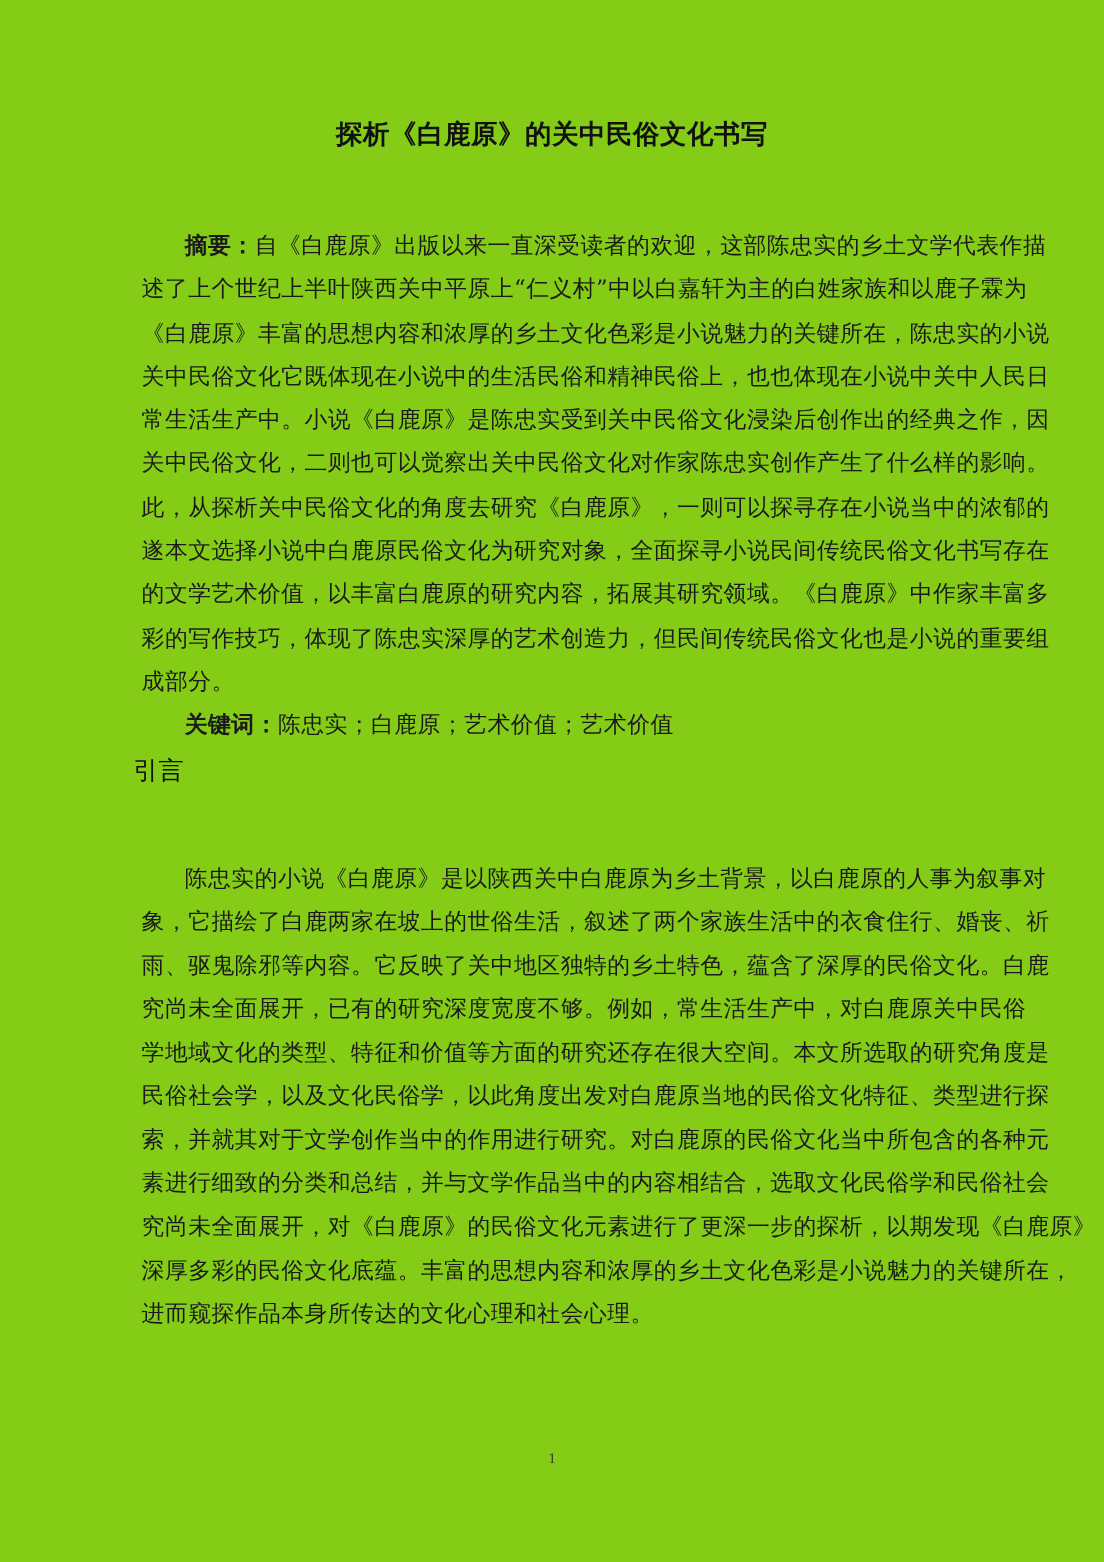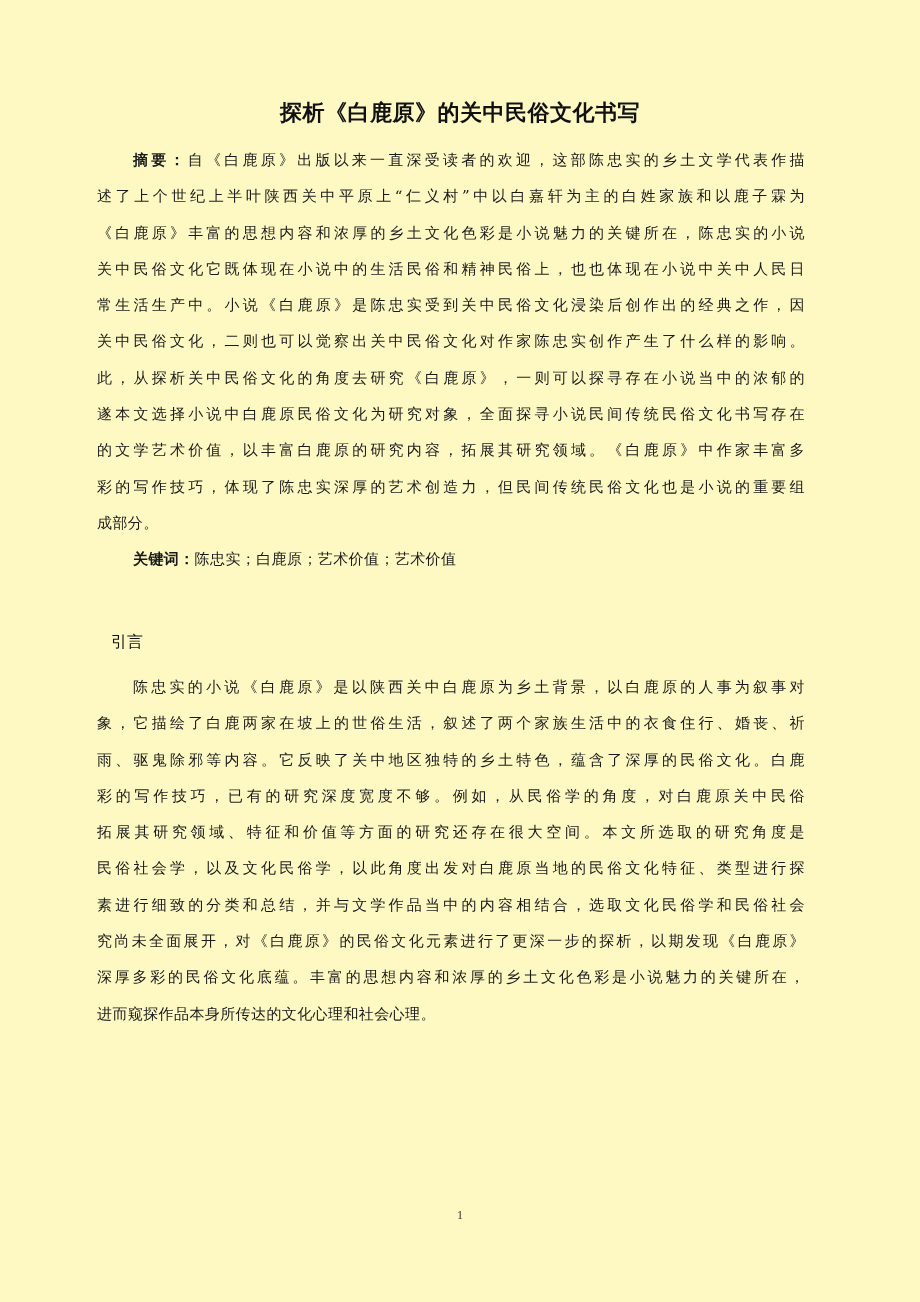--- a/index.html
+++ b/index.html
@@ -1,29 +1,29 @@
 <!DOCTYPE html>
 <html><head>
 <meta charset="utf-8">
 <style>
   html, body { margin: 0; padding: 0; background: #ffffff; }
   body { width: 920px; height: 1302px; position: relative; overflow: hidden;
          font-family: "DejaVu Serif", "Liberation Serif", serif; color: #1a1a1a; }
-  .page { position: absolute; left: 0; top: 0; width: 920px; height: 1302px; background: #fef9c3; }
+  .page { position: absolute; left: 0; top: 0; width: 920px; height: 1302px; background: #84cc16; }
   .title { position: absolute; left: 0; width: 920px; top: 97px; text-align: center;
            font-family: "DejaVu Sans", "Liberation Sans", sans-serif; font-weight: bold;
            font-size: 22px; line-height: 32px; color: #111; letter-spacing: 0.5px; }
-  .block { position: absolute; left: 97px; width: 708px; font-size: 15px; line-height: 36.3px;
-           text-align: justify; text-justify: inter-character; letter-spacing: 0.4px; }
+  .block { position: absolute; left: 118px; width: 708px; font-size: 19px; line-height: 36.3px;
+           text-align: justify; text-justify: inter-character; letter-spacing: 0.4px; margin-top: 45px; }
   .line { display: block; white-space: nowrap; height: 36.3px; text-align-last: justify; }
   .line.last { text-align-last: left; }
   .indent { padding-left: 36px; }
   .label { font-family: "DejaVu Sans", "Liberation Sans", sans-serif; font-weight: bold; }
   .heading { position: absolute; left: 111px; top: 626px; font-family: "DejaVu Sans", "Liberation Sans", sans-serif;
-             font-size: 16px; line-height: 32px; color: #111; }
+             font-size: 21px; line-height: 32px; color: #111; }
   .pagenum { position: absolute; left: 0; width: 920px; top: 1208px; text-align: center;
              font-size: 12px; color: #333; font-family: "Liberation Serif", serif; }
 </style>
 </head>
 <body>
 
 <div class="page">
   <div class="title">探析《白鹿原》的关中民俗文化书写</div>
 
   <div class="block" style="top:142px;">
@@ -40,23 +40,24 @@
     <span class="line last">成部分。</span>
     <span class="line last indent"><span class="label">关键词：</span><span>陈忠实；白鹿原；艺术价值；艺术价值</span></span>
   </div>
 
   <div class="heading">引言</div>
 
   <div class="block" style="top:669px;">
     <span class="line indent">陈忠实的小说《白鹿原》是以陕西关中白鹿原为乡土背景，以白鹿原的人事为叙事对</span>
     <span class="line">象，它描绘了白鹿两家在坡上的世俗生活，叙述了两个家族生活中的衣食住行、婚丧、祈</span>
     <span class="line">雨、驱鬼除邪等内容。它反映了关中地区独特的乡土特色，蕴含了深厚的民俗文化。白鹿</span>
-    <span class="line">彩的写作技巧，已有的研究深度宽度不够。例如，从民俗学的角度，对白鹿原关中民俗</span>
-    <span class="line">拓展其研究领域、特征和价值等方面的研究还存在很大空间。本文所选取的研究角度是</span>
+    <span class="line">究尚未全面展开，已有的研究深度宽度不够。例如，常生活生产中，对白鹿原关中民俗</span>
+    <span class="line">学地域文化的类型、特征和价值等方面的研究还存在很大空间。本文所选取的研究角度是</span>
     <span class="line">民俗社会学，以及文化民俗学，以此角度出发对白鹿原当地的民俗文化特征、类型进行探</span>
+    <span class="line">索，并就其对于文学创作当中的作用进行研究。对白鹿原的民俗文化当中所包含的各种元</span>
     <span class="line">素进行细致的分类和总结，并与文学作品当中的内容相结合，选取文化民俗学和民俗社会</span>
     <span class="line">究尚未全面展开，对《白鹿原》的民俗文化元素进行了更深一步的探析，以期发现《白鹿原》</span>
     <span class="line">深厚多彩的民俗文化底蕴。丰富的思想内容和浓厚的乡土文化色彩是小说魅力的关键所在，</span>
     <span class="line last">进而窥探作品本身所传达的文化心理和社会心理。</span>
   </div>
 
   <div class="pagenum">1</div>
 </div>
 
 </body></html>

